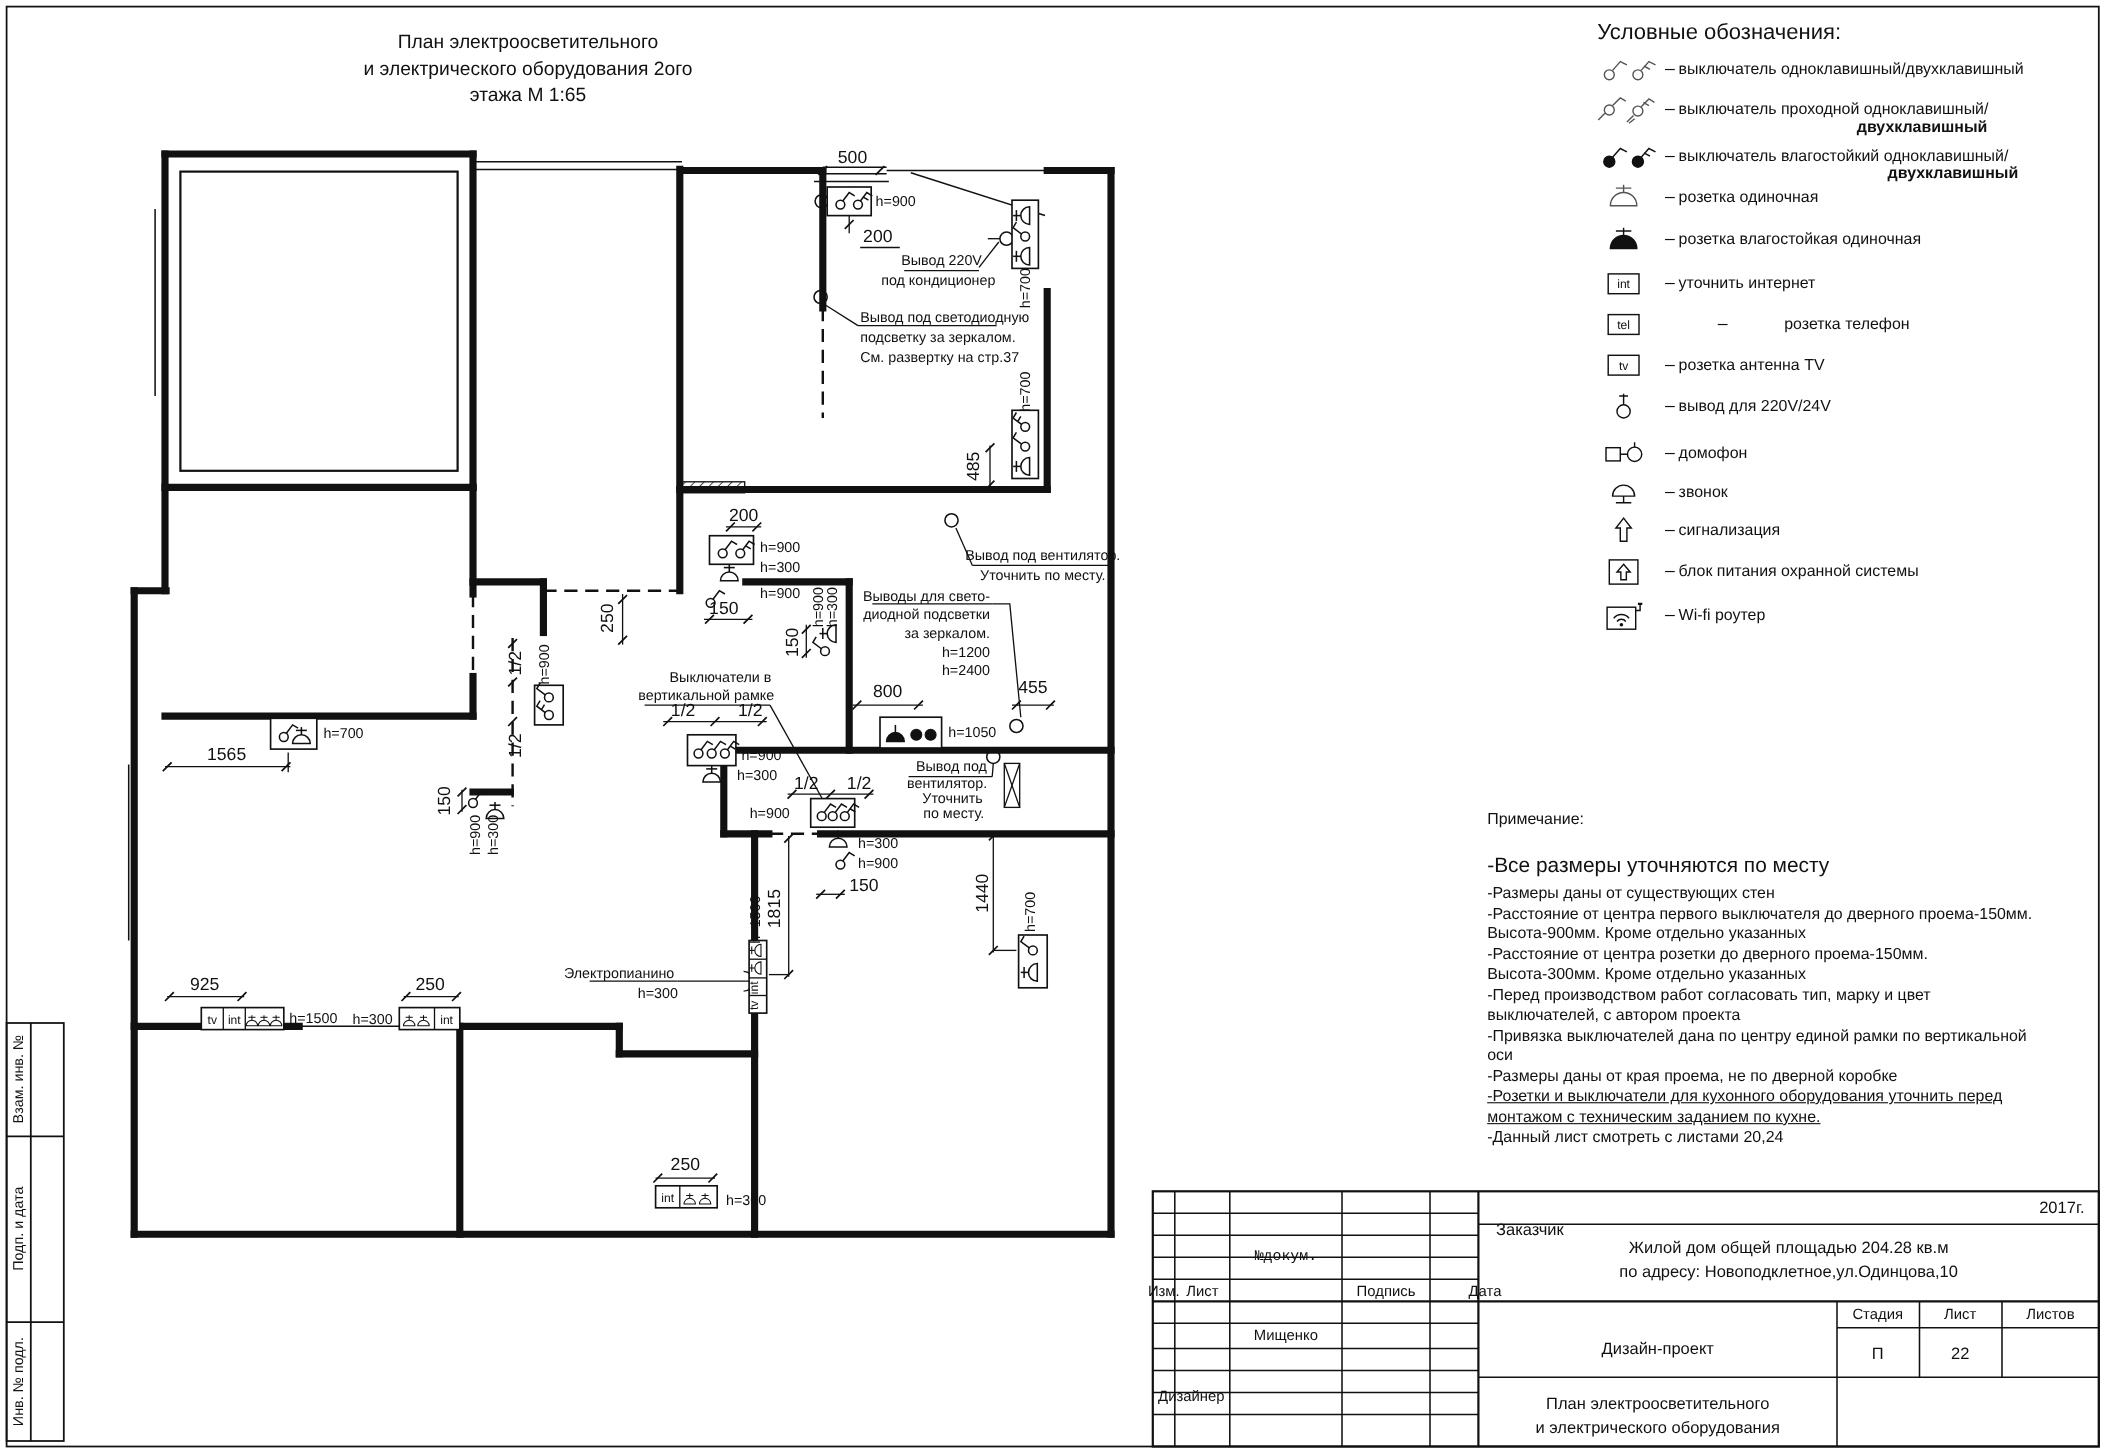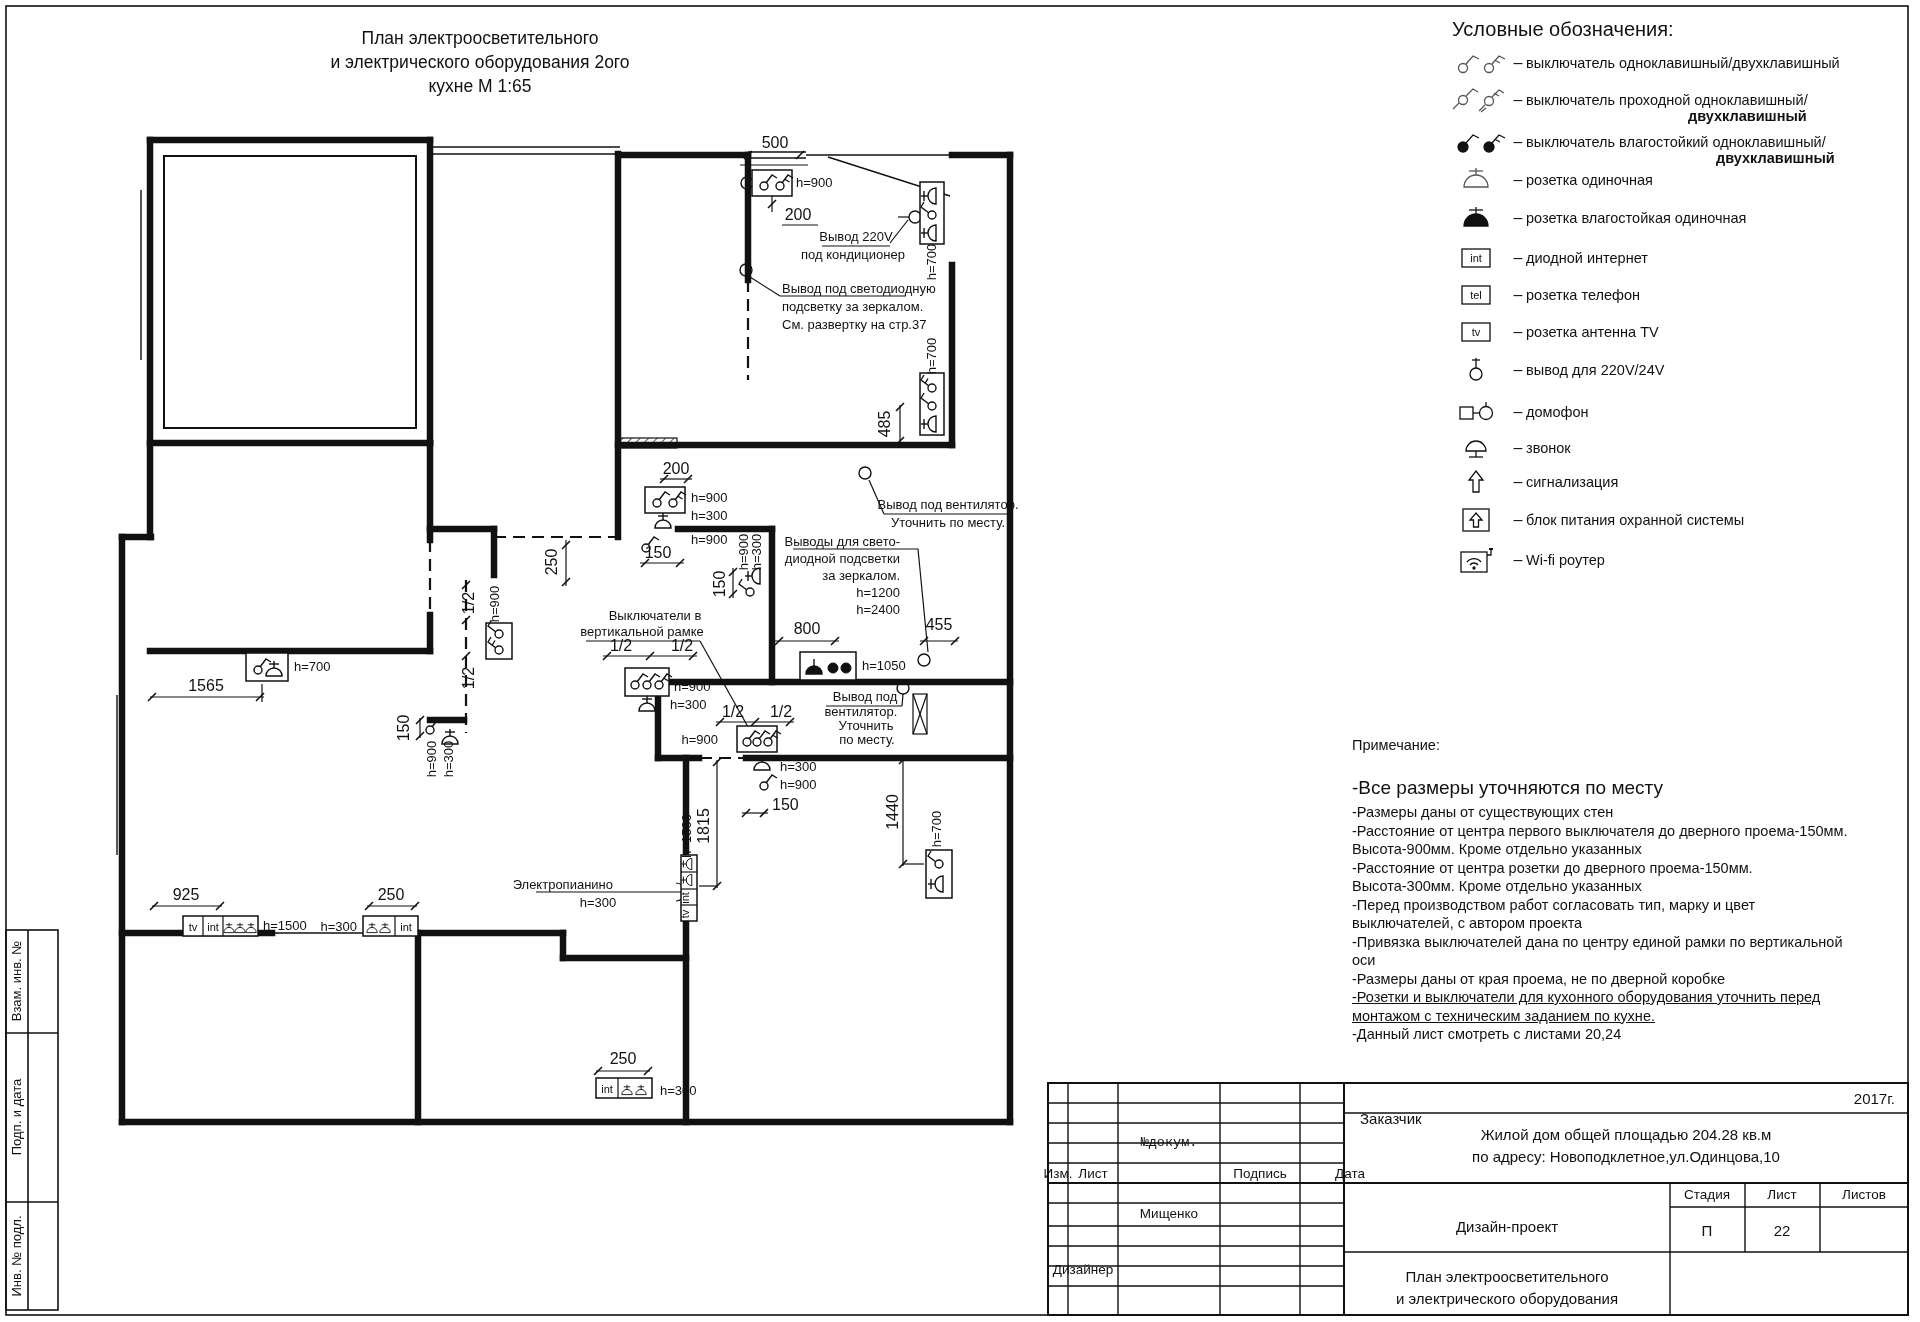--- a/index.html
+++ b/index.html
@@ -393,21 +393,21 @@
   <g>
     <text class="t" x="21" y="981" text-anchor="middle" transform="rotate(-90 21 981)">Взам. инв. №</text>
     <text class="t" x="21" y="1117" text-anchor="middle" transform="rotate(-90 21 1117)">Подп. и дата</text>
     <text class="t" x="21" y="1256" text-anchor="middle" transform="rotate(-90 21 1256)">Инв. № подл.</text>
   </g>
 </svg>
 
 <div class="abs title-top">
   <div>План электроосветительного</div>
   <div>и электрического оборудования 2ого</div>
-  <div>кухне М 1:65</div>
+  <div>этажа М 1:65</div>
 </div>
 
 <div class="abs lg-head">Условные обозначения:</div>
 
 <div class="lg-row" style="left:1452px;top:48px;">
   <span class="lg-icon">
         <svg width="58" height="30" viewBox="0 0 58 30" stroke="#555" fill="none" stroke-width="1.3">
           <circle cx="11" cy="20" r="4.5"></circle>
           <path d="M14,16 L21,8 L27,11"></path>
           <circle cx="37" cy="20" r="4.5"></circle>
@@ -469,23 +469,23 @@
   <span class="lg-label">розетка влагостойкая одиночная</span>
 </div>
 <div class="lg-row" style="left:1452px;top:243px;">
   <span class="lg-icon">
         <svg width="58" height="30" viewBox="0 0 58 30" stroke="#111" fill="none" stroke-width="1.3">
           <rect x="10" y="6" width="28" height="18"></rect>
           <text x="24" y="19" text-anchor="middle" style="font-size:11px" stroke="none">int</text>
         </svg>
       </span>
   <span class="lg-dash">–</span>
-  <span class="lg-label">диодной интернет</span>
-</div>
-<div class="lg-row" style="left:1452px;top:280px;">
+  <span class="lg-label">уточнить интернет</span>
+</div>
+<div class="lg-row" style="left:1452px;top:280px;gap:48px;">
   <span class="lg-icon">
         <svg width="58" height="30" viewBox="0 0 58 30" stroke="#111" fill="none" stroke-width="1.3">
           <rect x="10" y="6" width="28" height="18"></rect>
           <text x="24" y="19" text-anchor="middle" style="font-size:11px" stroke="none">tel</text>
         </svg>
       </span>
   <span class="lg-dash">–</span>
   <span class="lg-label">розетка телефон</span>
 </div>
 <div class="lg-row" style="left:1452px;top:317px;">

